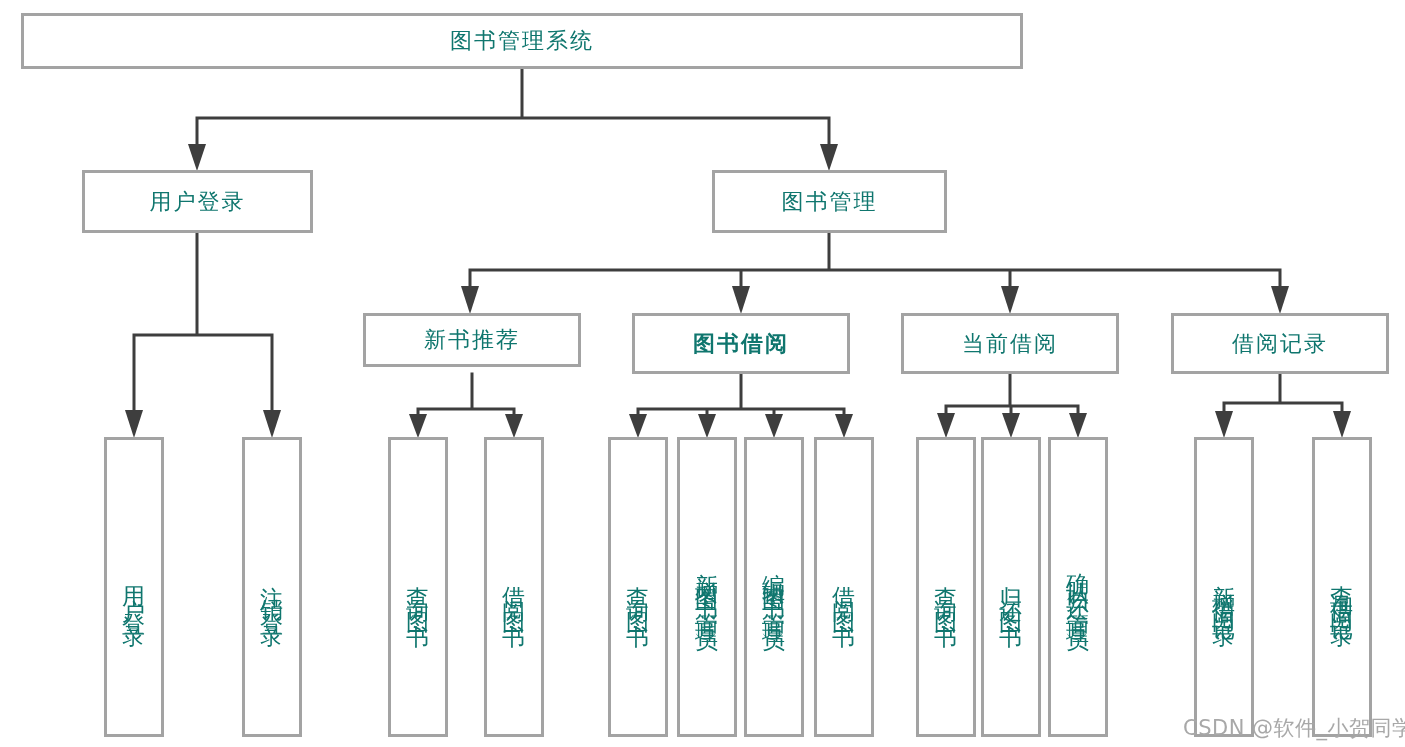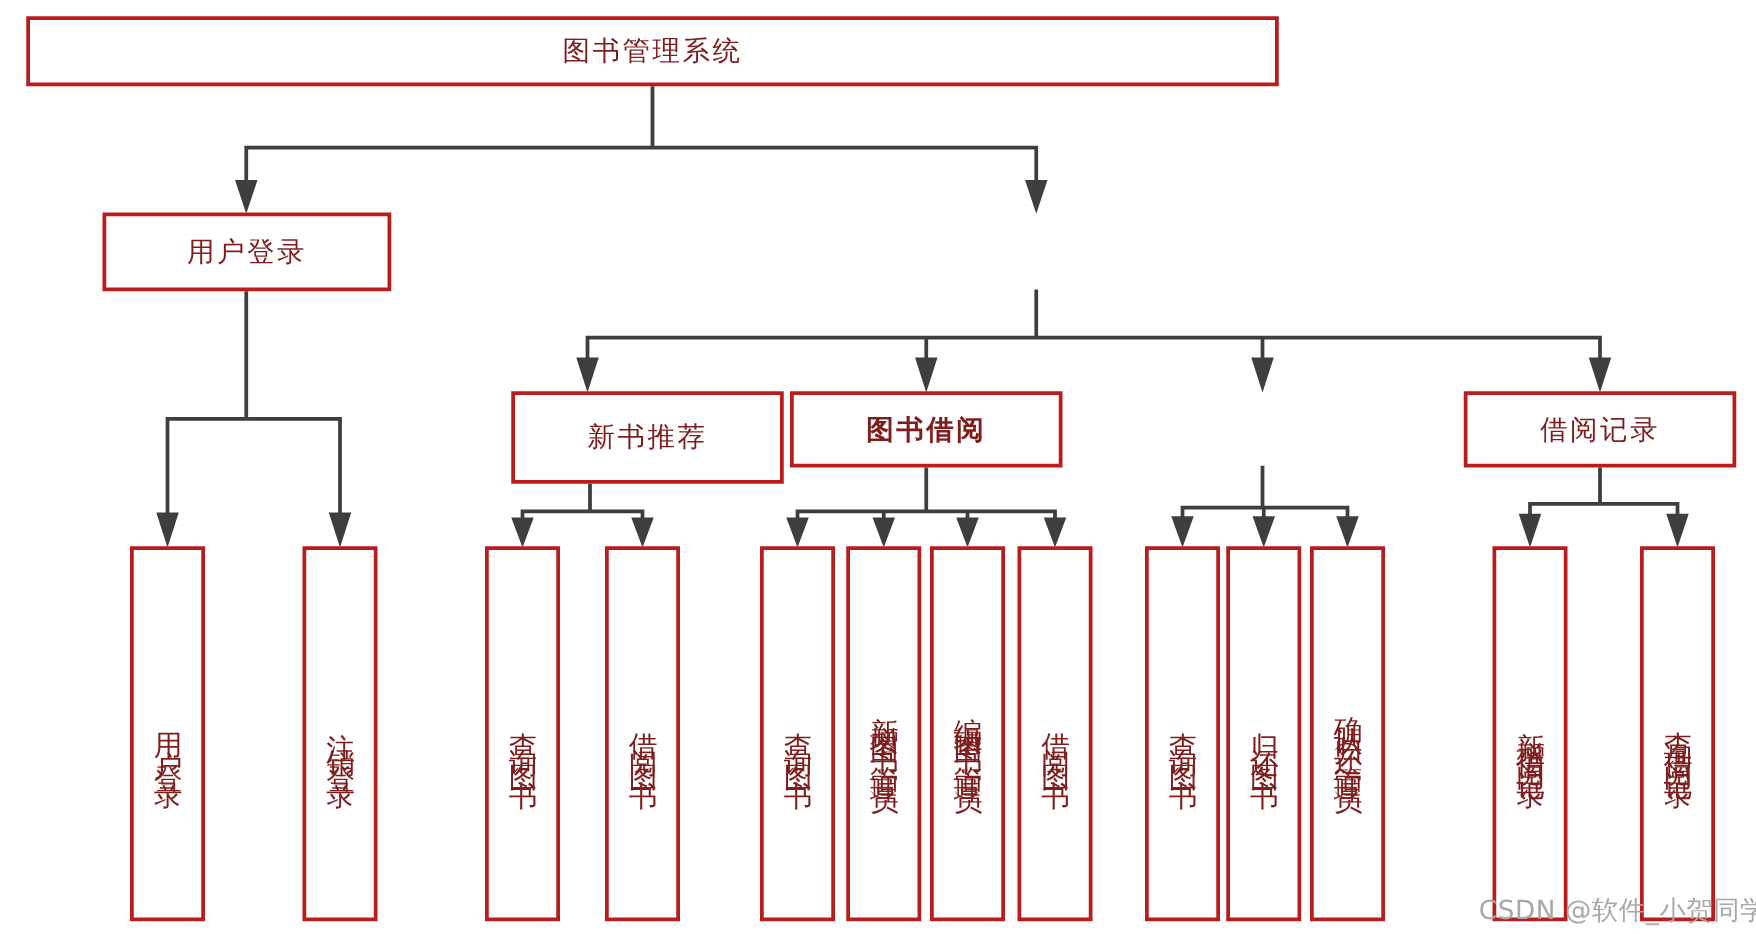--- a/index.html
+++ b/index.html
@@ -8,21 +8,21 @@
     width:1405px;height:747px;
     background:#ffffff;
     overflow:hidden;
     font-family:"DejaVu Sans","Liberation Sans",sans-serif;
   }
   .wires{position:absolute;left:0;top:0;width:1405px;height:747px;}
   .wires path{stroke:#3e3e3e;stroke-width:3;fill:none;stroke-linecap:square;}
   .wires polygon{fill:#3e3e3e;stroke:none;}
   .box{
     position:absolute;box-sizing:border-box;
-    border:3px solid #b91c1c;background:#ffffff;color:#7f1d1d;
+    border:3px solid #a3a3a3;background:#ffffff;color:#0f766e;
     display:flex;align-items:center;justify-content:center;
     text-align:center;
   }
   .h{font-size:22px;letter-spacing:2px;}
   .v{
     writing-mode:vertical-rl;text-orientation:mixed;
     font-size:23px;line-height:1.05;
   }
   .sp4{letter-spacing:13px;padding-top:13px;}
   .sp6{letter-spacing:8px;padding-top:8px;}
@@ -84,23 +84,25 @@
     <g>
       <path d="M1280,374 V403 M1224,403 H1342 M1224,403 V413 M1342,403 V413"></path>
       <polygon points="1215,411 1233,411 1224,438"></polygon>
       <polygon points="1333,411 1351,411 1342,438"></polygon>
     </g>
   </svg>
 
   <div class="box h" style="left:21px;top:13px;width:1002px;height:56px;">图书管理系统</div>
 
   <div class="box h" style="left:82px;top:170px;width:231px;height:63px;">用户登录</div>
+  <div class="box h" style="left:712px;top:170px;width:235px;height:63px;">图书管理</div>
 
-  <div class="box h" style="left:363px;top:313px;width:218px;height:74px;margin-left:46px;">新书推荐</div>
+  <div class="box h" style="left:363px;top:313px;width:218px;height:54px;">新书推荐</div>
   <div class="box h" style="left:632px;top:313px;width:218px;height:61px;font-weight:bold;">图书借阅</div>
+  <div class="box h" style="left:901px;top:313px;width:218px;height:61px;">当前借阅</div>
   <div class="box h" style="left:1171px;top:313px;width:218px;height:61px;">借阅记录</div>
 
   <div class="box v sp4" style="left:104px;top:437px;width:60px;height:300px;">用户登录</div>
   <div class="box v sp4" style="left:242px;top:437px;width:60px;height:300px;">注销登录</div>
 
   <div class="box v sp4" style="left:388px;top:437px;width:60px;height:300px;">查询图书</div>
   <div class="box v sp4" style="left:484px;top:437px;width:60px;height:300px;">借阅图书</div>
 
   <div class="box v sp4" style="left:608px;top:437px;width:60px;height:300px;">查询图书</div>
   <div class="box v sp9" style="left:677px;top:437px;width:60px;height:300px;">新增图书（管理员）</div>

